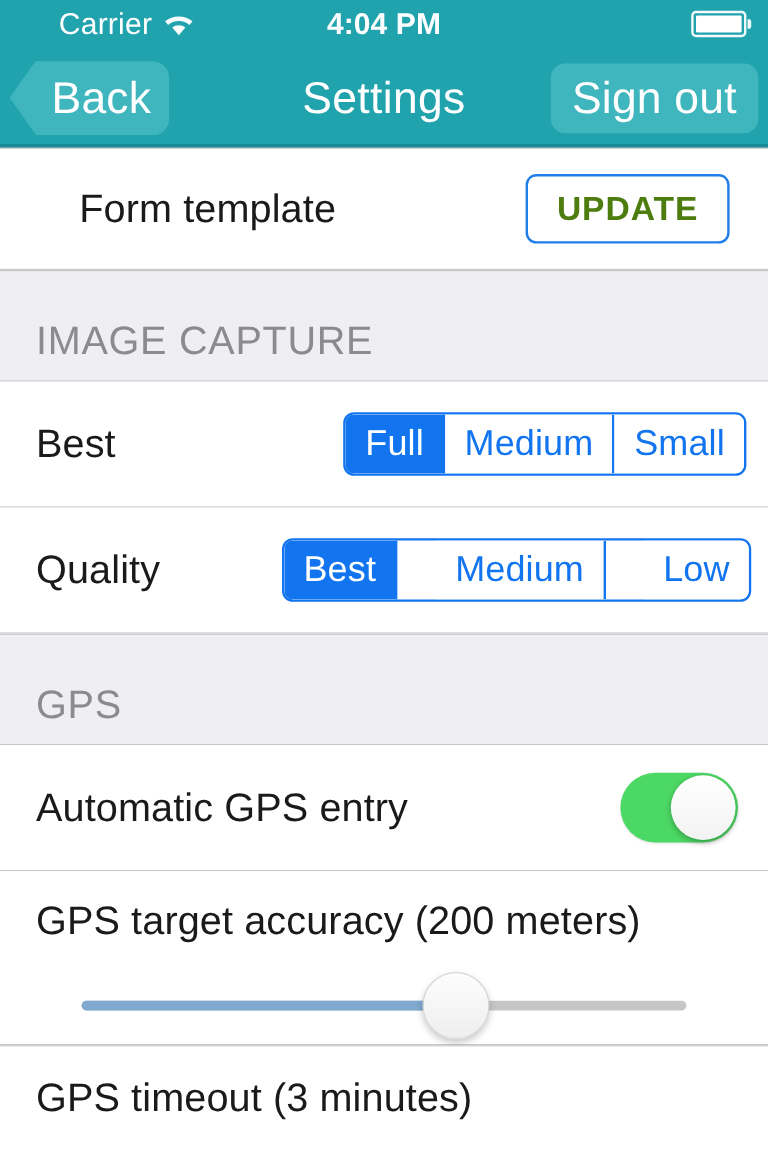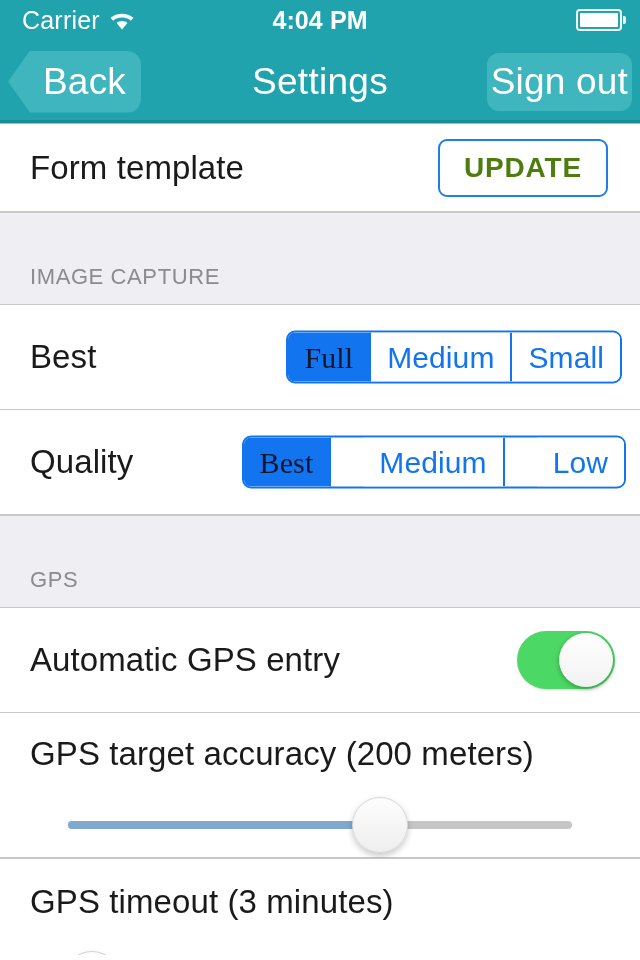--- a/index.html
+++ b/index.html
@@ -10,20 +10,21 @@
     overflow:hidden;
   }
   .screen { position:relative; width:640px; height:960px; background:#ffffff; }
 
   
   .status-bar {
     position:absolute; top:0; left:0; width:640px; height:40px;
     background:#21A3AE;
     display:flex; align-items:center;
     color:#ffffff;
+    padding-left:27px;
   }
   .status-left {
     display:flex; align-items:center; gap:9px;
     margin-left:22px;
   }
   .carrier-label { font-size:25px; letter-spacing:0.2px; }
   .wifi-icon { width:26px; height:19px; display:block; }
   .status-time {
     position:absolute; left:0; width:640px; text-align:center;
     font-size:25px; font-weight:bold; letter-spacing:0.1px;
@@ -67,21 +68,21 @@
   .back-label {
     color:#ffffff; font-size:37px; font-weight:300;
     padding-left:20px; letter-spacing:0.2px;
   }
   .nav-title {
     position:absolute; left:0; width:640px; text-align:center;
     color:#ffffff; font-size:37px; font-weight:300; letter-spacing:0.3px;
   }
   .signout-button {
     position:absolute; right:8px; top:50%; transform:translateY(-50%);
-    height:58px; padding:0 4px;
+    height:58px; padding:0 18px;
     background:#3FB5BE; border-radius:12px;
     display:flex; align-items:center; justify-content:center;
     cursor:pointer;
   }
   .signout-label {
     color:#ffffff; font-size:37px; font-weight:300; letter-spacing:0.2px;
   }
 
   
   .table { position:absolute; top:123px; left:0; width:640px; }
@@ -98,25 +99,25 @@
     font-weight:400; letter-spacing:0.1px;
   }
 
   .section-header {
     width:640px; background:#eeeef3;
     border-top:1px solid #c8c7cc; border-bottom:1px solid #c8c7cc;
     display:flex; align-items:flex-end;
   }
   .section-header-label {
     margin-left:30px; margin-bottom:14px;
-    font-size:22px; color:#8a8a8f; letter-spacing:0.6px;
-  }
-
-  
-  .row-form { height:88px; }
+    font-size:33px; color:#8a8a8f; letter-spacing:0.6px;
+  }
+
+  
+  .row-form { height:101px;padding-left:36px; }
   .update-button {
     position:absolute; right:32px; top:50%; transform:translateY(-50%);
     width:170px; height:58px;
     border:2px solid #1f7ee8; border-radius:9px;
     background:#ffffff;
     display:flex; align-items:center; justify-content:center;
     cursor:pointer;
   }
   .update-label {
     color:#4d7c0f; font-size:28px; font-weight:bold; letter-spacing:0.8px;
@@ -134,21 +135,21 @@
     cursor:pointer;
   }
   .seg {
     display:flex; align-items:center; justify-content:center;
     padding:0 16px;
     font-size:30px; color:#1275ef; letter-spacing:0.1px;
     border-right:2px solid #1275ef;
     background:#ffffff;
   }
   .seg:last-child { border-right:none; }
-  .seg.selected { background:#1275ef; color:#0f172a;font-family:Liberation Serif, serif; }
+  .seg.selected { background:#1275ef; color:#ffffff; }
 
   .seg-size { right:18px; }
   .seg-quality { right:14px;gap:32px; }
 
   .section-gps { height:93px; }
 
   
   .row-toggle { height:105px; }
   .toggle {
     position:absolute; right:25px; top:50%; transform:translateY(-50%);

